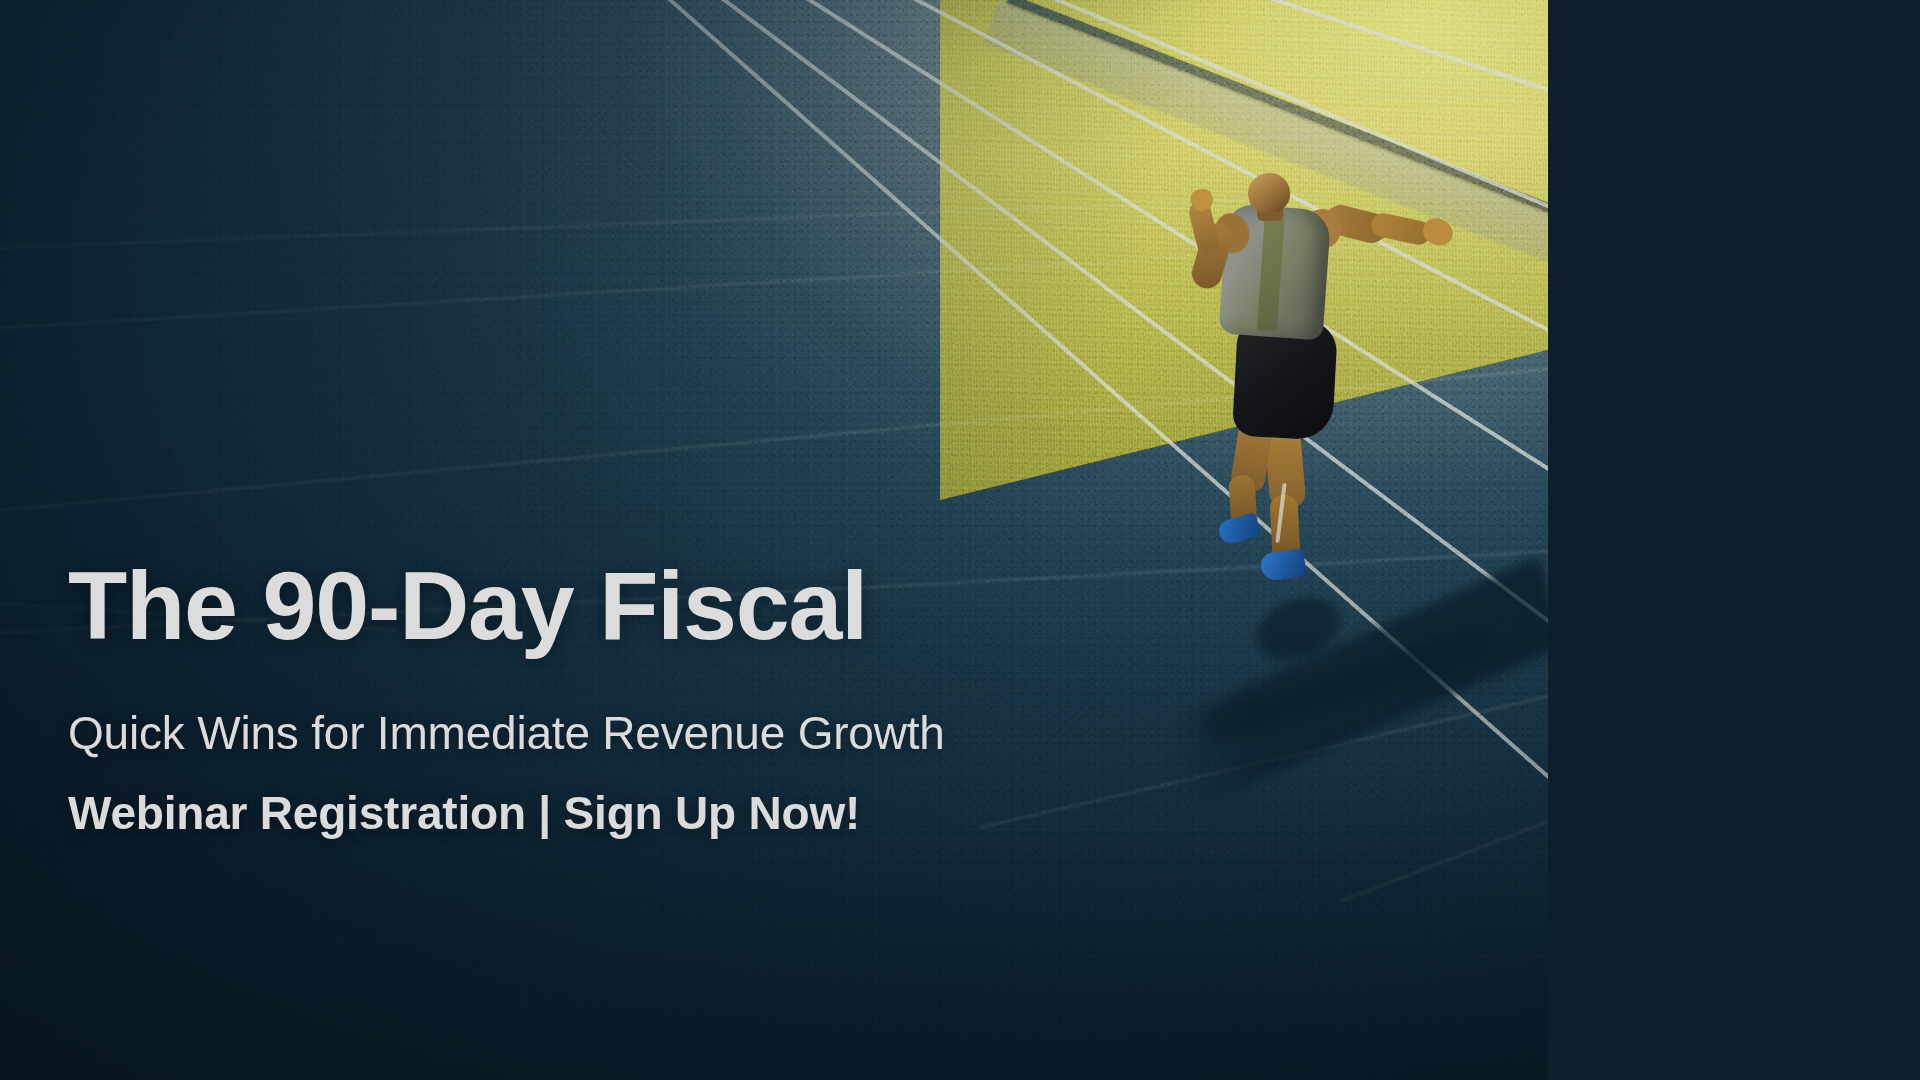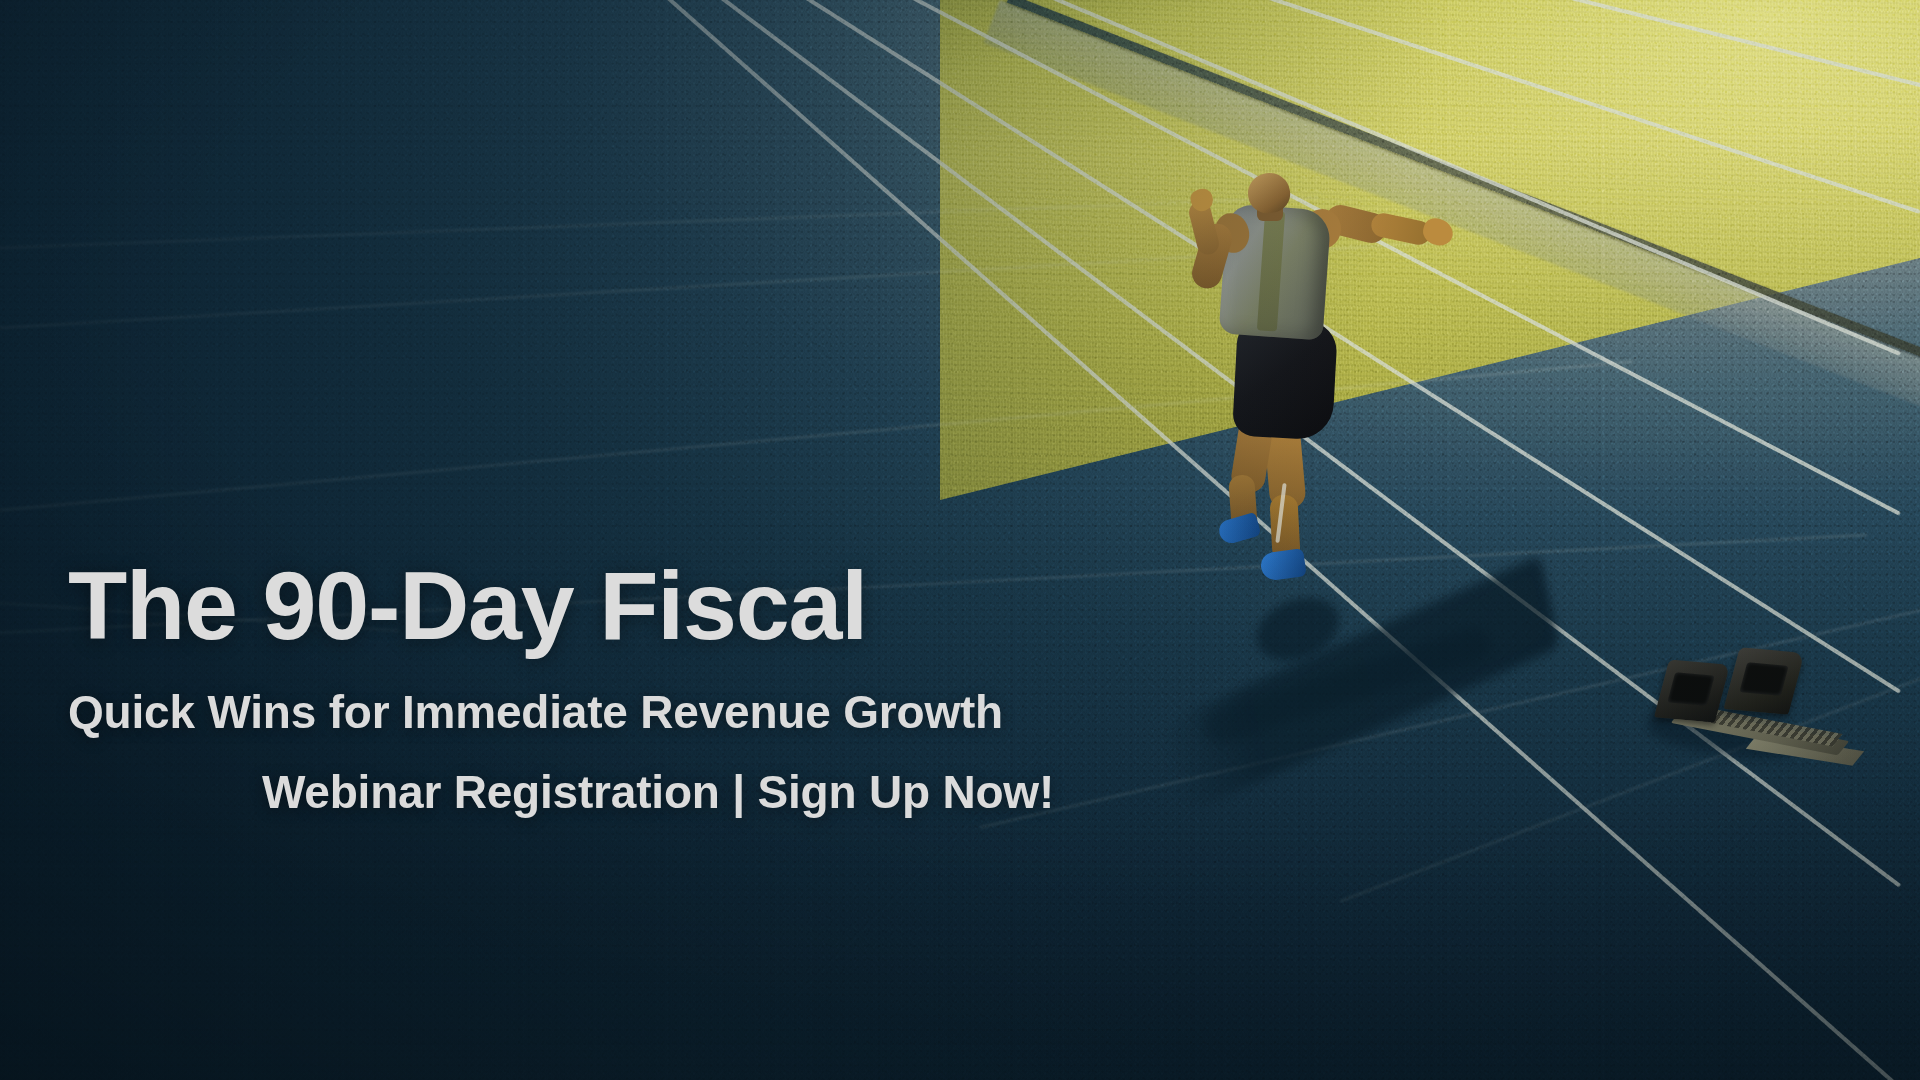--- a/index.html
+++ b/index.html
@@ -6,21 +6,21 @@
   * { margin:0; padding:0; box-sizing:border-box; }
   html, body {
     width:1920px; height:1080px;
     overflow:hidden;
     background:#0d1f2b;
     font-family:"Liberation Sans", sans-serif;
   }
 
   #banner {
     position:relative;
-    width:1920px; height:1080px;
+    width:1548px; height:1080px;
     overflow:hidden;
     background:#6d28d9;
   }
 
   
   .photo { position:absolute; inset:0; overflow:hidden; }
 
   
   .track-base {
     position:absolute; inset:0;
@@ -372,33 +372,32 @@
     font-size:97px;
     line-height:1.11;
     font-weight:700;
     letter-spacing:-1.2px;
     text-shadow:0 2px 18px rgba(0,0,0,.42);
     white-space:pre-line;
   }
   .subhead {
     color:#dbdbdb;
     font-size:46px;
-    font-weight:700;
+    font-weight:400;
     letter-spacing:-0.2px;
-    margin-top:25px;
+    margin-top:46px;
     text-shadow:0 2px 14px rgba(0,0,0,.42);
   }
   .cta {
     color:#dbdbdb;
     font-size:46px;
     font-weight:700;
     letter-spacing:-0.2px;
     margin-top:26px;
     text-shadow:0 2px 14px rgba(0,0,0,.42);
-    text-align:center;
   }
 </style>
 </head>
 <body>
 
 <div id="banner">
 
   <div class="photo">
 
     <div class="track-base"></div>

